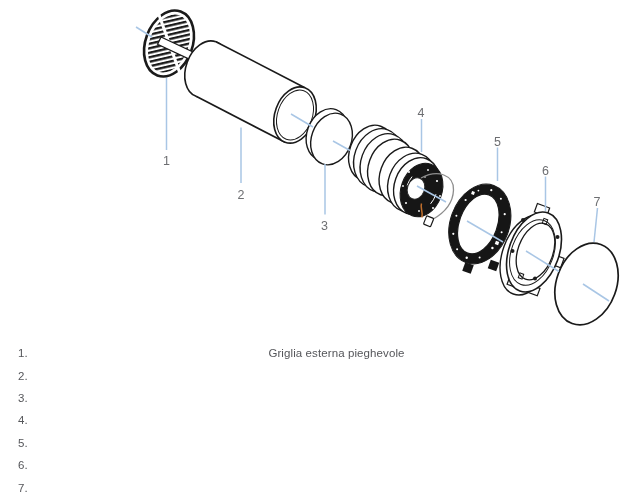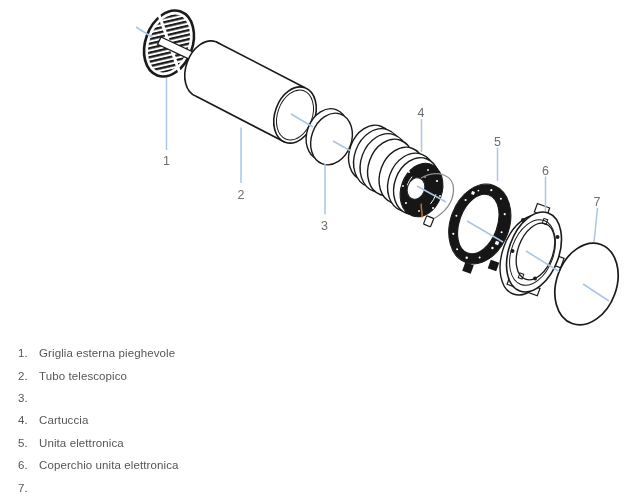--- a/index.html
+++ b/index.html
@@ -25,21 +25,21 @@
   .speck{fill:#fff;}
   .hole{fill:#1d1d1d;}
   .callout-num{font-family:"Liberation Sans",sans-serif;font-size:12.5px;
                fill:var(--c-number);text-anchor:middle;}
 
   
   .legend{position:absolute;left:0;top:342px;width:634px;}
   .legend-row{display:flex;align-items:center;height:22.4px;padding-left:18px;
               font-size:11.5px;color:var(--c-legend_text);letter-spacing:.1px;}
   .legend-num{width:21px;flex:0 0 21px;}
-  .legend-label{flex:1;}
+  .legend-label{flex:1;text-align:center;}
 </style>
 </head>
 <body>
 
 <div class="page">
 
   <svg class="diagram-svg" width="634" height="340" viewBox="0 0 634 340">
     <defs>
       <pattern id="hatch" width="4.4" height="4.4" patternUnits="userSpaceOnUse" patternTransform="rotate(-33)">
         <rect width="4.4" height="2.3" class="hatch-bar"></rect>
@@ -164,35 +164,31 @@
     </g>
   </svg>
 
   <div class="legend">
     <div class="legend-row">
       <span class="legend-num">1.</span>
       <span class="legend-label">Griglia esterna pieghevole</span>
     </div>
     <div class="legend-row">
       <span class="legend-num">2.</span>
-      <span class="legend-label">Tubo telescopico</span>
     </div>
     <div class="legend-row">
       <span class="legend-num">3.</span>
     </div>
     <div class="legend-row">
       <span class="legend-num">4.</span>
-      <span class="legend-label">Cartuccia</span>
     </div>
     <div class="legend-row">
       <span class="legend-num">5.</span>
-      <span class="legend-label">Unita elettronica</span>
     </div>
     <div class="legend-row">
       <span class="legend-num">6.</span>
-      <span class="legend-label">Coperchio unita elettronica</span>
     </div>
     <div class="legend-row">
       <span class="legend-num">7.</span>
     </div>
   </div>
 
 </div>
 
 </body></html>

